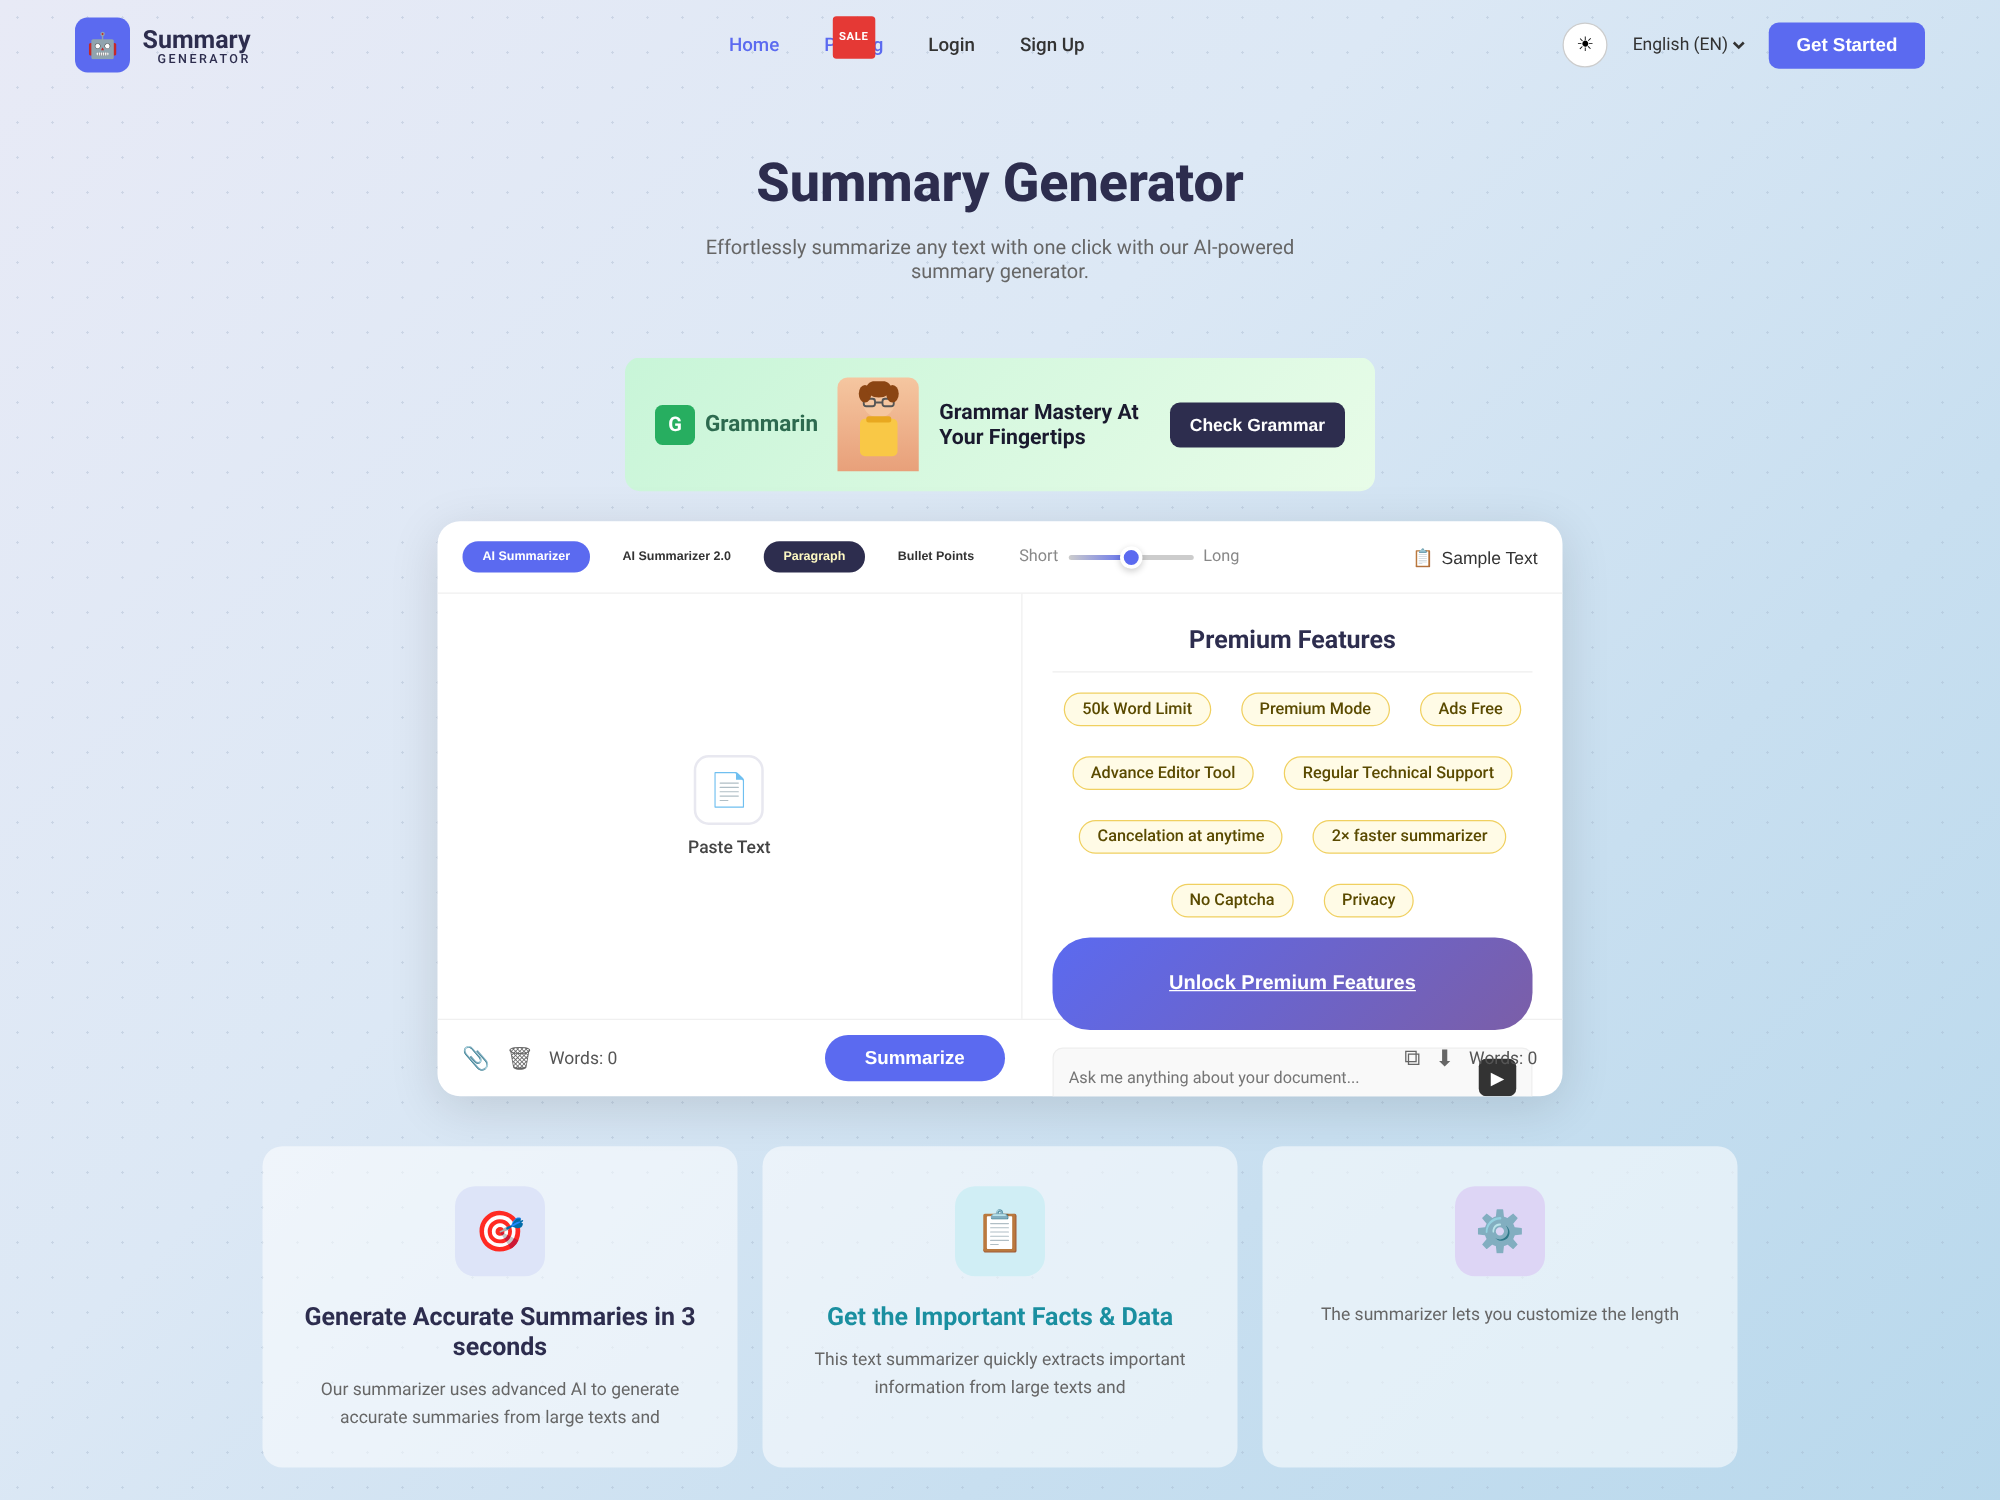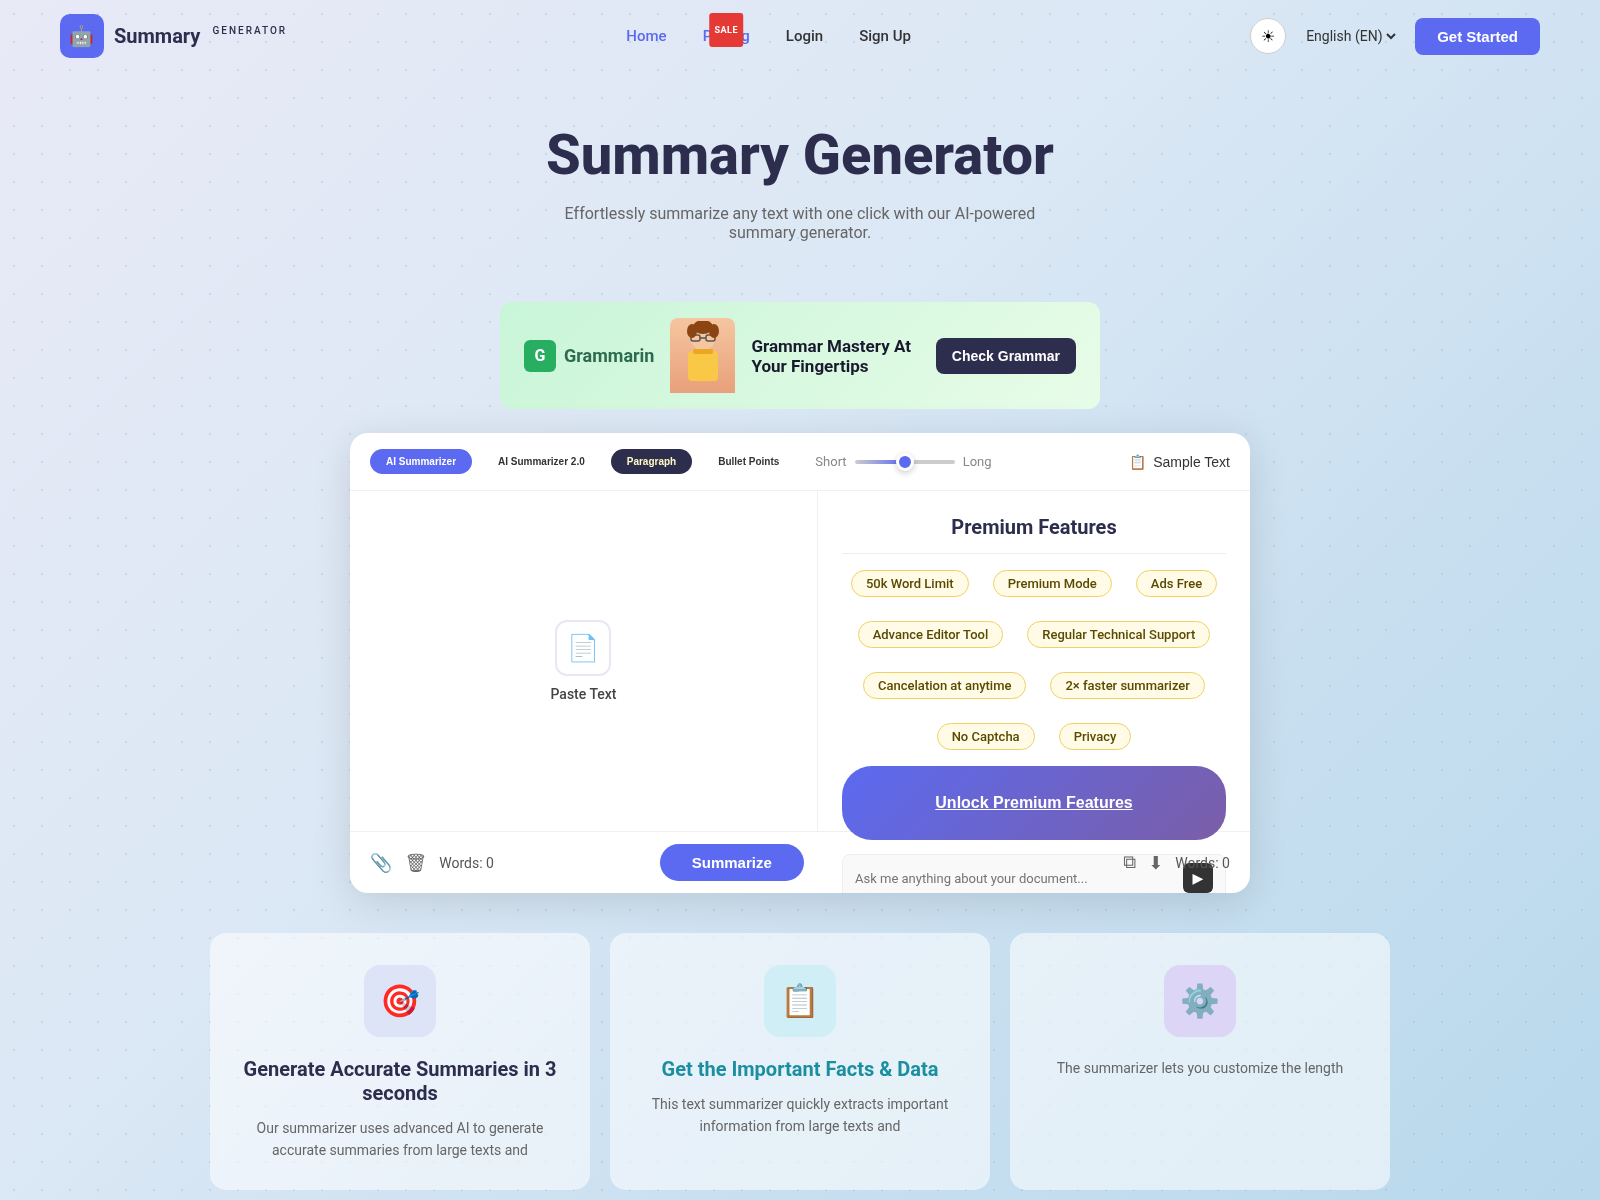--- a/index.html
+++ b/index.html
@@ -44,21 +44,21 @@
       background: #5b6af0;
       border-radius: 10px;
       display: flex;
       align-items: center;
       justify-content: center;
       color: white;
       font-size: 20px;
     }
     .logo-text {
       display: flex;
-      flex-direction: row;
+      flex-direction: column;
       line-height: 1.1;
     }
     .logo-text .logo-summary {
       font-size: 20px;
       font-weight: 700;
       color: #2d2d4e;
     }
     .logo-text .logo-generator {
       font-size: 10px;
       letter-spacing: 2px;
@@ -131,21 +131,21 @@
     }
 
     
     .hero {
       position: relative;
       z-index: 5;
       text-align: center;
       padding: 50px 20px 30px;
     }
     .hero-title {
-      font-size: 56px;
+      font-size: 43px;
       font-weight: 800;
       color: #2d2d4e;
       margin-bottom: 16px;
     }
     .hero-subtitle {
       font-size: 16px;
       color: #666;
       max-width: 500px;
       margin: 0 auto 30px;
     }

